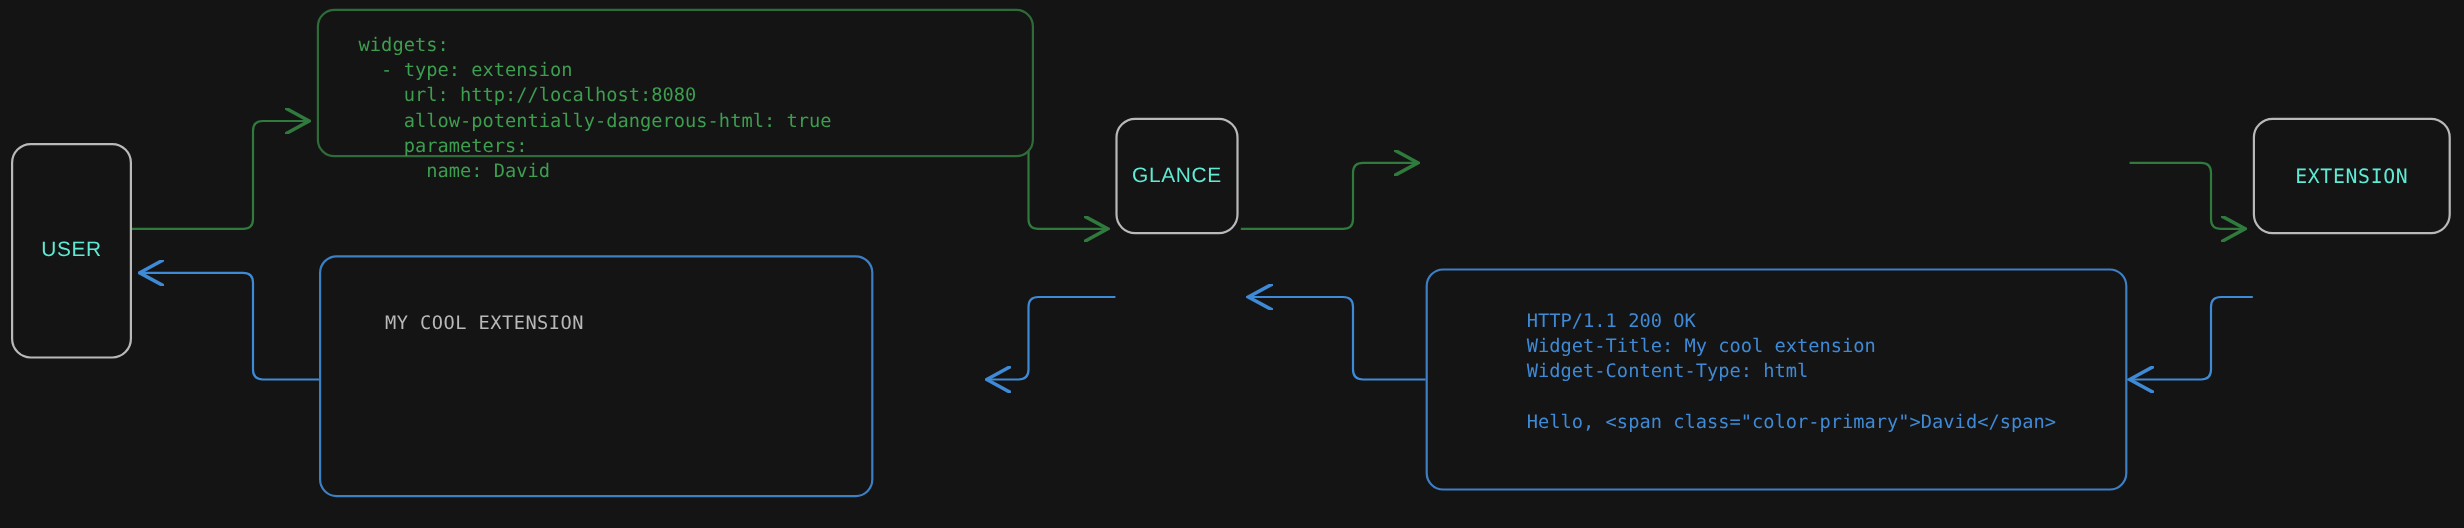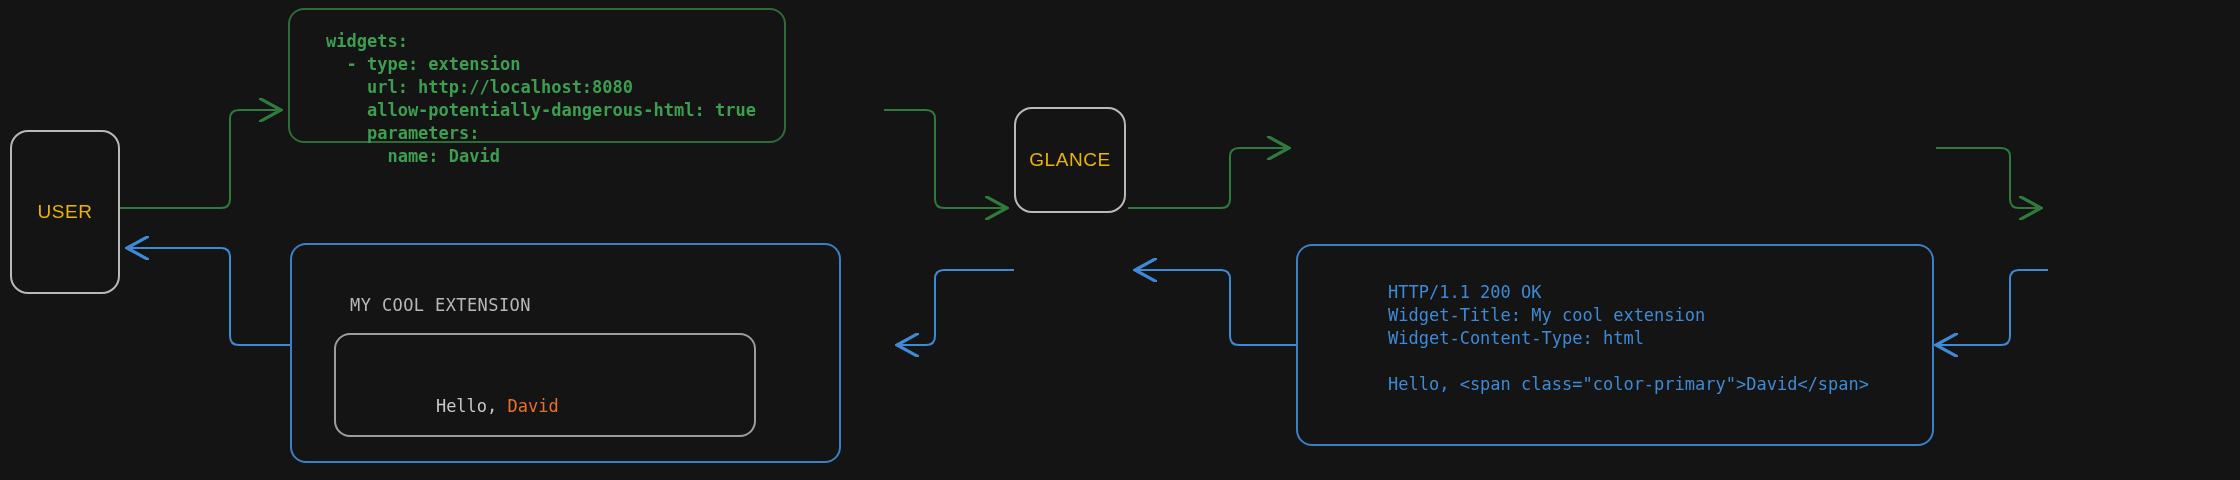--- a/index.html
+++ b/index.html
@@ -35,28 +35,28 @@
     box-sizing: border-box;
     border: 2px solid #b9b9b9;
     border-radius: 18px;
     background: #141414;
     display: flex;
     align-items: center;
     justify-content: center;
     z-index: 2;
   }
   .node-label {
-    color: #eab308;
+    color: #5eead4;
     font-size: 19px;
     letter-spacing: 0.6px;
   }
   .node-label.sans { font-family: "Liberation Sans", sans-serif; }
   .node-label.mono { font-family: "DejaVu Sans Mono", monospace; font-size: 18px; }
 
-  #node-user      { left: 10px;   top: 130px; width: 110px; height: 164px; }
+  #node-user      { left: 10px;   top: 130px; width: 110px; height: 196px; }
   #node-glance    { left: 1014px; top: 107px; width: 112px; height: 106px; }
   #node-extension { left: 2048px; top: 107px; width: 180px; height: 106px; }
 
   
   .panel {
     position: absolute;
     box-sizing: border-box;
     border: 2px solid;
     border-radius: 16px;
     background: #141414;
@@ -67,34 +67,34 @@
     font-size: 17px;
     line-height: 23px;
     white-space: pre;
     margin: 0;
   }
   .panel-green { border-color: #2f6b38; }
   .panel-green .code { color: #3d9e50; }
   .panel-blue  { border-color: #3c7fc4; }
   .panel-blue  .code { color: #3f8ad6; }
 
-  #panel-config  { left: 288px;  top: 8px;   width: 498px; height: 135px; font-weight: bold; }
+  #panel-config  { left: 288px;  top: 8px;   width: 652px; height: 135px; }
   #panel-config .code { position: absolute; left: 36px; top: 20px; }
 
   #panel-request { left: 1296px; top: 88px;  width: 638px; height: 87px; }
   #panel-request .code { position: absolute; left: 46px; top: 28px; }
 
   #panel-response{ left: 1296px; top: 244px; width: 638px; height: 202px; }
   #panel-response .code { position: absolute; left: 46px; top: 35px; margin-left: 44px; }
 
   
   #panel-widget {
     left: 290px;
-    top: 243px;
-    width: 551px;
+    top: 232px;
+    width: 504px;
     height: 220px;
   }
   #widget-title {
     position: absolute;
     left: 58px;
     top: 50px;
     font-family: "DejaVu Sans Mono", monospace;
     font-size: 17px;
     letter-spacing: 0.4px;
     color: #b8b8b8;
@@ -154,20 +154,23 @@
   </svg>
 
   <div class="node" id="node-user">
     <span class="node-label sans">USER</span>
   </div>
 
   <div class="node" id="node-glance">
     <span class="node-label sans">GLANCE</span>
   </div>
 
+  <div class="node" id="node-extension">
+    <span class="node-label mono">EXTENSION</span>
+  </div>
 
   <div class="panel panel-green" id="panel-config">
     <pre class="code">widgets:
   - type: extension
     url: http://localhost:8080
     allow-potentially-dangerous-html: true
     parameters:
       name: David</pre>
   </div>
 
@@ -175,20 +178,15 @@
   <div class="panel panel-blue" id="panel-response">
     <pre class="code">HTTP/1.1 200 OK
 Widget-Title: My cool extension
 Widget-Content-Type: html
 
 Hello, &lt;span class="color-primary"&gt;David&lt;/span&gt;</pre>
   </div>
 
   <div class="panel panel-blue" id="panel-widget">
     <div id="widget-title">MY COOL EXTENSION</div>
-    <div id="widget-card">
-      <div id="widget-card-text">
-        <span>Hello, </span><span class="accent">David</span>
-      </div>
-    </div>
   </div>
 
 </div>
 
 </body></html>

